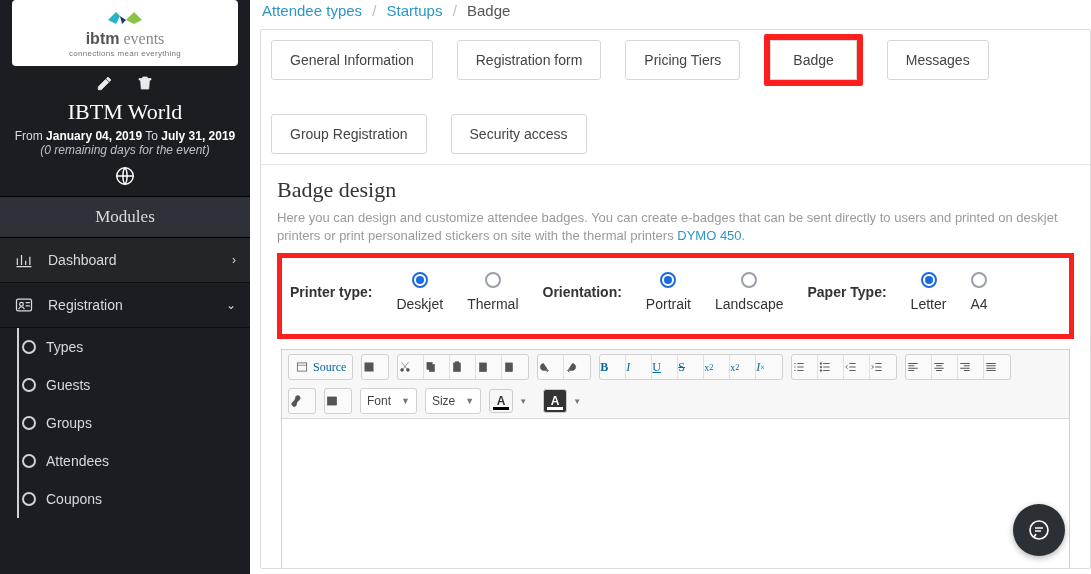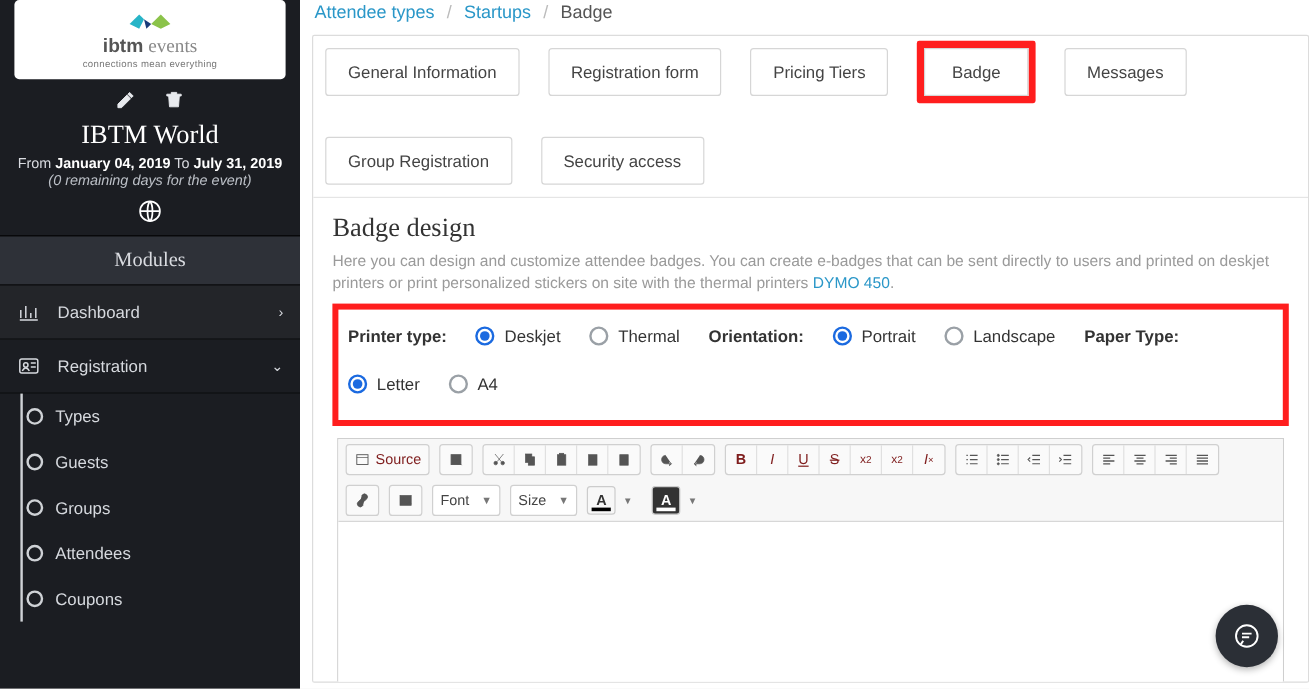--- a/index.html
+++ b/index.html
@@ -108,42 +108,42 @@
   font-weight:400; font-size:22px; color:#333; margin-bottom:6px;
 }
 .helptext { font-size:13px; color:#9a9a9a; line-height:1.4; margin-bottom:8px;}
 .helptext a { color:#2a97c8; text-decoration:none;}
 .options-box {
   border:5px solid #ff1e1e; padding:14px 8px 22px 8px;
   display:flex; align-items:center; gap:24px; flex-wrap:wrap;
   margin-bottom:10px;
 }
 .opt-label { font-weight:700; font-size:14px; color:#333; }
-.radio-wrap { display:flex; align-items:center; gap:8px; font-size:14px; color:#333; cursor:pointer;}
+.radio-wrap { display:flex; align-items:center; gap:8px; font-size:14px; color:#333; cursor:pointer;flex-direction:column;}
 .radio-circle {
   width:16px; height:16px; border-radius:50%;
   border:2px solid #9aa0a6; display:inline-flex; align-items:center; justify-content:center;
 }
 .radio-wrap.selected .radio-circle { border-color:#1b6ae0;}
 .radio-wrap.selected .radio-circle::after {
   content:""; width:8px; height:8px; background:#1b6ae0; border-radius:50%;
 }
 .editor {
   border:1px solid #cfcfcf; margin: 0 4px;
   background:#fff;
 }
 .toolbar {
   background:#f7f7f7; border-bottom:1px solid #d7d7d7;
 }
 .tool-row { display:flex; align-items:center; padding:4px 6px; flex-wrap:wrap; gap:2px;}
 .tool-group { display:flex; border:1px solid #d0d0d0; border-radius:3px; margin-right:6px; background:#fafafa;}
 .tbtn {
-  width:26px; height:24px; display:flex; align-items:center; justify-content:center;
-  font-size:12px; color:#7f1d1d; cursor:pointer; border-right:1px solid #e0e0e0;
-  font-family: Liberation Sans, sans-serif;
+  width:26px; height:24px; display:flex; align-items:center; justify-content:flex-start;
+  font-size:12px; color:#0369a1; cursor:pointer; border-right:1px solid #e0e0e0;
+  font-family: Liberation Serif, serif;
 }
 .tbtn:last-child{border-right:none;}
 .tbtn svg { width:14px; height:14px; fill:#555; stroke:#555;}
 .tbtn.src { width:auto; padding:0 6px; gap:4px;}
 .tool-select {
   border:1px solid #d0d0d0; border-radius:3px; background:#fff;
   height:26px; display:flex; align-items:center; padding:0 6px; gap:10px;
   font-size:12px; color:#444; margin-right:6px; cursor:pointer;
 }
 .tool-select .dd { font-size:9px; color:#777;}

